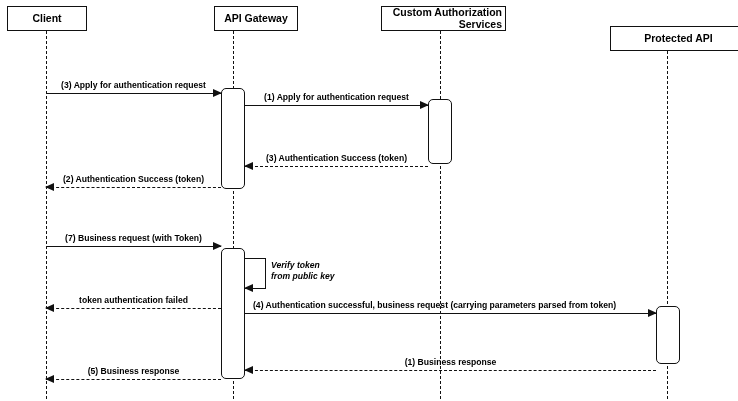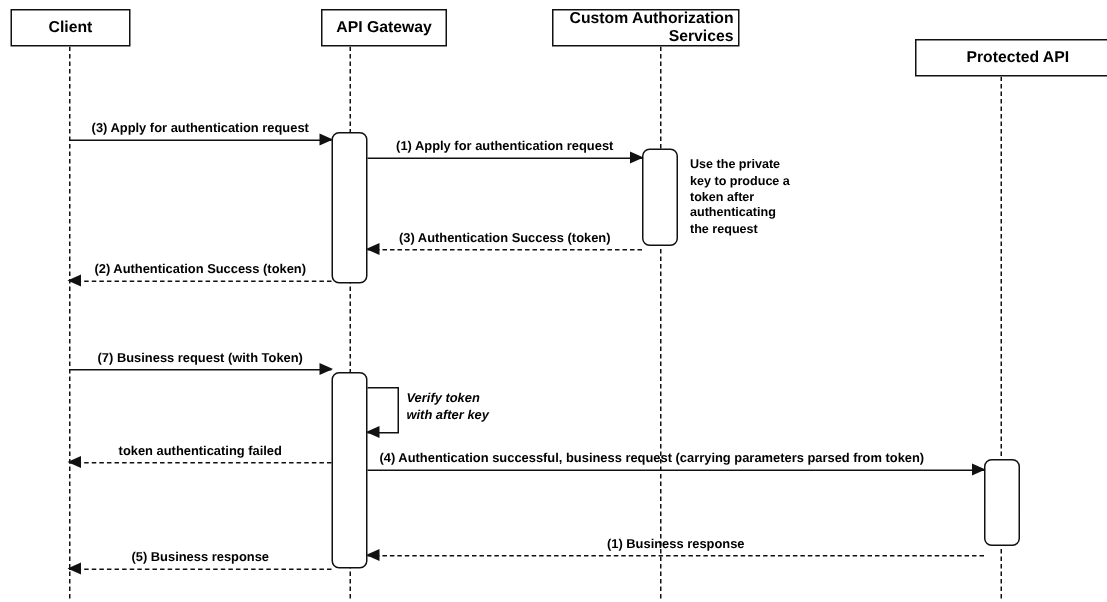--- a/index.html
+++ b/index.html
@@ -83,21 +83,21 @@
   <div class="lifeline" style="left:233px;top:31px; height:368px;"></div>
   <div class="lifeline" style="left:440px;top:31px; height:368px;"></div>
   <div class="lifeline" style="left:667px;top:31px; height:368px;"></div>
 
   <div class="actor-box" style="left:7px;  top:6px; width:80px;  height:25px;">
     <span>Client</span>
   </div>
   <div class="actor-box" style="left:192px;top:6px; width:84px;  height:25px;margin-left:22px;">
     <span>API Gateway</span>
   </div>
-  <div class="actor-box" style="left:368px;top:6px; width:125px; height:25px;">
+  <div class="actor-box" style="left:381px;top:6px; width:125px; height:25px;">
     <span>Custom Authorization Services</span>
   </div>
   <div class="actor-box" style="left:610px;top:6px; width:137px; height:25px;margin-top:20px;">
     <span>Protected API</span>
   </div>
 
   <div class="activation" style="left:221px;top:88px; width:24px;height:101px;"></div>
   <div class="activation" style="left:428px;top:99px; width:24px;height:65px;"></div>
   <div class="activation" style="left:221px;top:248px;width:24px;height:131px;"></div>
   <div class="activation" style="left:656px;top:306px;width:24px;height:58px;"></div>
@@ -132,49 +132,42 @@
     <div class="label center">(7) Business request (with Token)</div>
   </div>
 
   <div class="selfmsg" style="left:245px;top:258px;width:21px;height:30px;">
     <div class="top" style="top:0;   width:21px;"></div>
     <div class="side" style="height:30px;"></div>
     <div class="bot" style="top:30px;width:21px;"></div>
     <div class="head" style="top:25.5px;"></div>
     <div class="label" style="left:26px;top:2px;">
       <span>Verify token</span><br>
-      <span>with after key</span>
+      <span>from public key</span>
     </div>
   </div>
 
   <div class="msg left dashed" style="left:46px; top:308px;width:175px;">
     <div class="line"></div>
     <div class="head"></div>
-    <div class="label center">token authenticating failed</div>
+    <div class="label center">token authentication failed</div>
   </div>
 
   <div class="msg right" style="left:245px;top:313px;width:411px;">
     <div class="line"></div>
     <div class="head"></div>
     <div class="label lead">(4) Authentication successful, business request (carrying parameters parsed from token)</div>
   </div>
 
   <div class="msg left dashed" style="left:245px;top:370px;width:411px;">
     <div class="line"></div>
     <div class="head"></div>
     <div class="label center">(1) Business response</div>
   </div>
 
   <div class="msg left dashed" style="left:46px; top:379px;width:175px;">
     <div class="line"></div>
     <div class="head"></div>
     <div class="label center">(5) Business response</div>
   </div>
 
-  <div class="note" style="left:460px;top:104px;">
-    <div>Use the private</div>
-    <div>key to produce a</div>
-    <div>token after</div>
-    <div>authenticating</div>
-    <div>the request</div>
-  </div>
 
 </div>
 
 </body></html>

